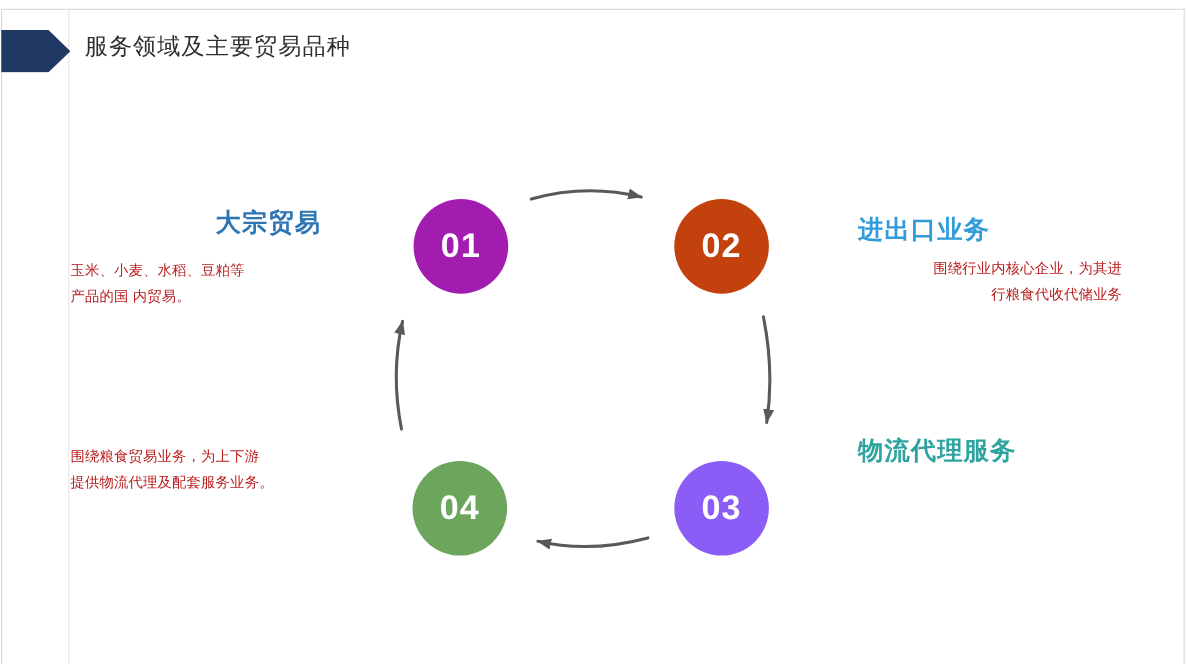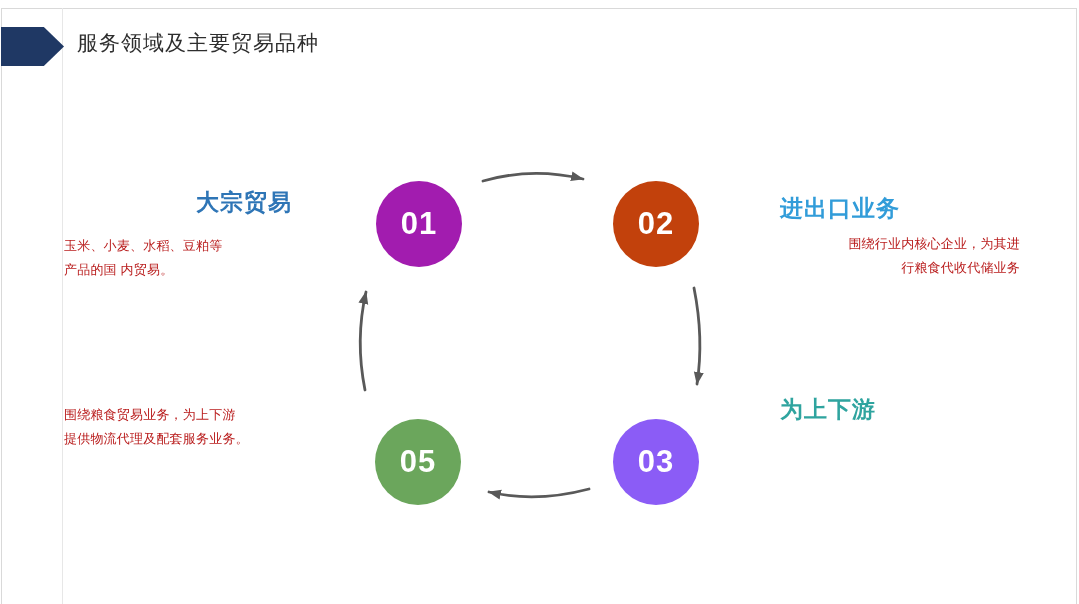--- a/index.html
+++ b/index.html
@@ -79,39 +79,39 @@
 产品的国 内贸易。</p>
   </div>
 
   <div class="section s2">
     <h3 style="color: rgb(49, 156, 217);">进出口业务</h3>
     <p>围绕行业内核心企业，为其进
 行粮食代收代储业务</p>
   </div>
 
   <div class="section s3">
-    <h3 style="color: rgb(47, 164, 159);">为上下游</h3>
+    <h3 style="color: rgb(47, 164, 159);">物流代理服务</h3>
   </div>
 
   <div class="section s4">
     <p>围绕粮食贸易业务，为上下游
 提供物流代理及配套服务业务。</p>
   </div>
 
   <div class="circle c1" style="background: #a21caf;">
     <span class="num">01</span>
   </div>
   <div class="circle c2" style="background: #c2410c;">
     <span class="num">02</span>
   </div>
   <div class="circle c3" style="background: #8b5cf6;">
     <span class="num">03</span>
   </div>
   <div class="circle c4" style="background: rgb(107, 166, 92);">
-    <span class="num">05</span>
+    <span class="num">04</span>
   </div>
 
   <svg class="arrows-svg" viewBox="0 0 400 370">
     <defs>
       <marker id="ah" markerUnits="userSpaceOnUse" markerWidth="18" markerHeight="14" refX="12" refY="5" orient="auto">
         <path d="M0,0 L13,5 L0,10 Z" fill="#595959"></path>
       </marker>
     </defs>
     <path class="arrow" d="M 143 31 Q 192 17 243 29" marker-end="url(#ah)"></path>
     <path class="arrow" d="M 354 138 Q 364 188 357 234" marker-end="url(#ah)"></path>

